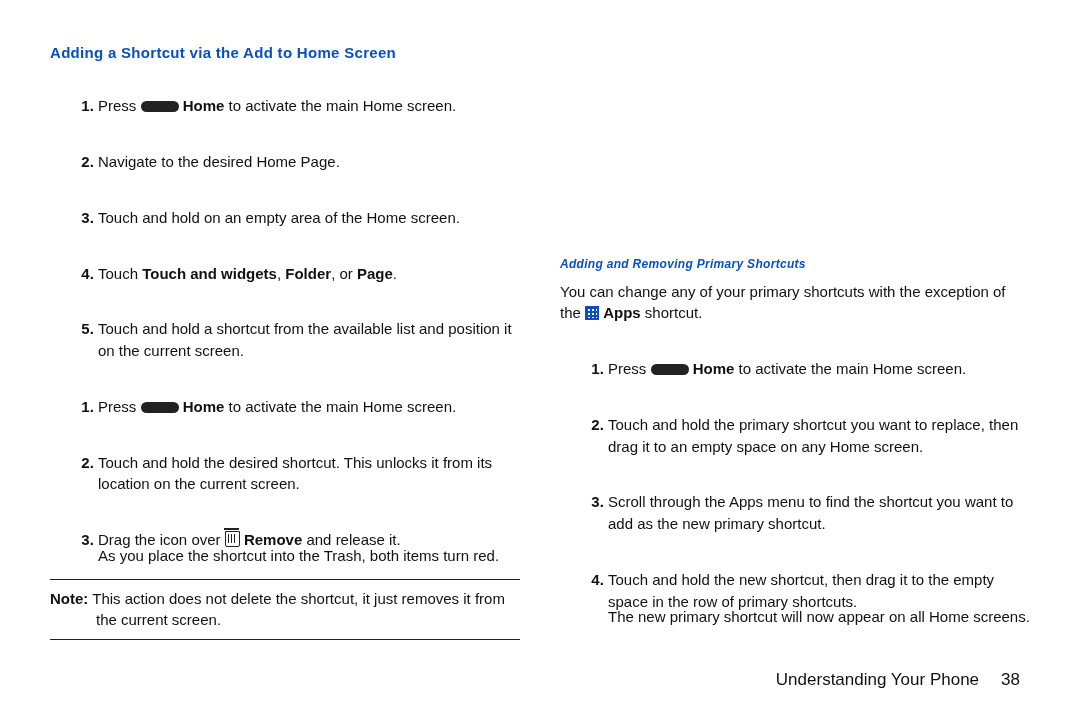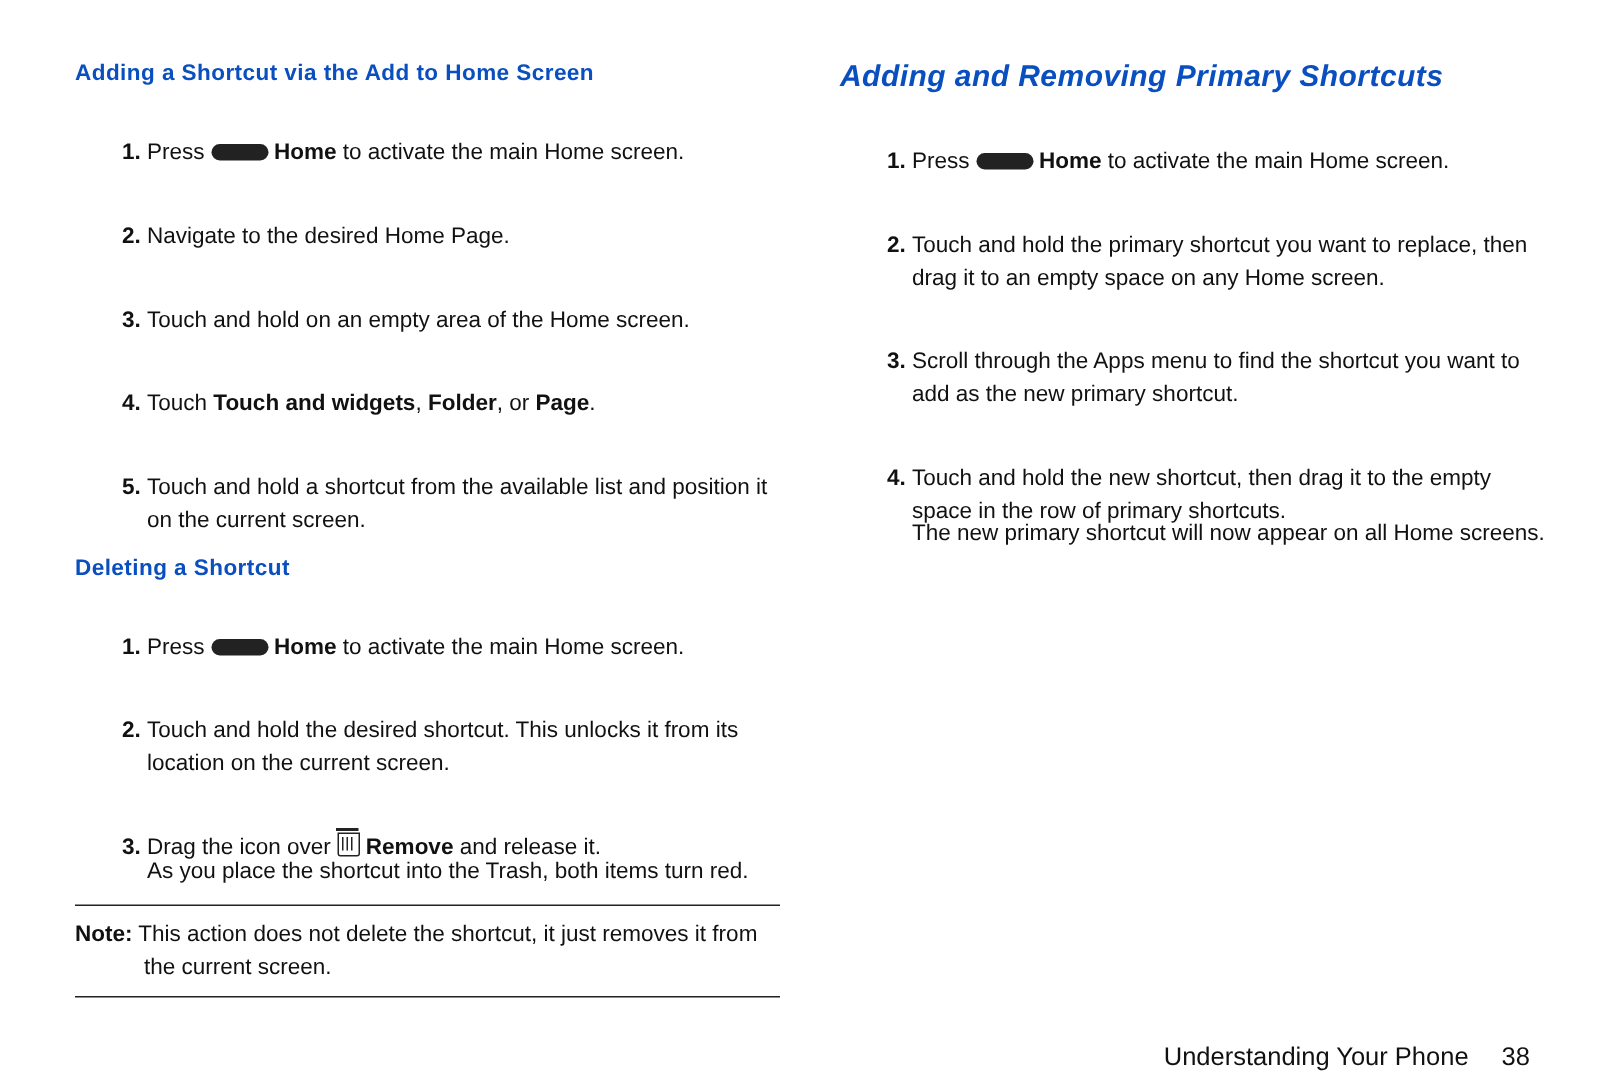--- a/index.html
+++ b/index.html
@@ -14,37 +14,38 @@
     height: 720px;
     box-sizing: border-box;
     padding: 40px 50px 30px 50px;
     display: flex;
     flex-direction: column;
   }
   .cols {
     display: flex;
     gap: 40px;
     flex:1;
+    align-items:flex-end;
   }
   .col {
     flex: 1;
   }
   h3.blue {
     color: #0a4fbf;
     font-family: Arial, Helvetica, sans-serif;
     font-weight: 900;
     letter-spacing:0.3px;
     font-size: 15px;
     margin: 0 0 8px 0;
   }
   h2.blueitalic {
     color: #0a4fbf;
     font-style: italic;
     font-weight: 900;
-    font-size: 20px;
+    font-size: 12px;
     letter-spacing:0.3px;
     margin: 0 0 10px 0;
   }
   ol {
     margin: 0 0 12px 0;
     padding-left: 48px;
   }
   ol li {
     margin-bottom: 12px;
     line-height: 1.45;
@@ -141,21 +142,20 @@
           </span>
         </li>
         <li><span>Navigate to the desired Home Page.</span></li>
         <li><span>Touch and hold on an empty area of the Home screen.</span></li>
         <li>
           <span>Touch </span><span class="bold">Touch and widgets</span><span>, </span><span class="bold">Folder</span><span>, or </span><span class="bold">Page</span><span>.</span>
         </li>
         <li><span>Touch and hold a shortcut from the available list and position it on the current screen.</span></li>
       </ol>
 
-      <h3 class="blue">Deleting a Shortcut</h3>
       <ol>
         <li>
           <span>Press </span><span class="home-key"></span>
           <span class="bold">Home</span><span> to activate the main Home screen.</span>
         </li>
         <li><span>Touch and hold the desired shortcut. This unlocks it from its location on the current screen.</span></li>
         <li>
           <span>Drag the icon over </span><span class="trash-icon"></span>
           <span class="bold">Remove</span><span> and release it.</span>
           <div class="subtext">As you place the shortcut into the Trash, both items turn red.</div>
@@ -165,20 +165,24 @@
       <div class="note-block">
         <div class="note-body">
           <span class="bold">Note:</span><span> This action does not delete the shortcut, it just removes it from the current screen.</span>
         </div>
       </div>
 
     </div>
 
     <div class="col">
       <h2 class="blueitalic">Adding and Removing Primary Shortcuts</h2>
+      <p class="para">
+        <span>You can change any of your primary shortcuts with the exception of the </span><span class="apps-icon"></span>
+        <span class="bold">Apps</span><span> shortcut.</span>
+      </p>
       <ol>
         <li>
           <span>Press </span><span class="home-key"></span>
           <span class="bold">Home</span><span> to activate the main Home screen.</span>
         </li>
         <li><span>Touch and hold the primary shortcut you want to replace, then drag it to an empty space on any Home screen.</span></li>
         <li><span>Scroll through the Apps menu to find the shortcut you want to add as the new primary shortcut.</span></li>
         <li>
           <span>Touch and hold the new shortcut, then drag it to the empty space in the row of primary shortcuts.</span>
           <div class="subtext">The new primary shortcut will now appear on all Home screens.</div>

